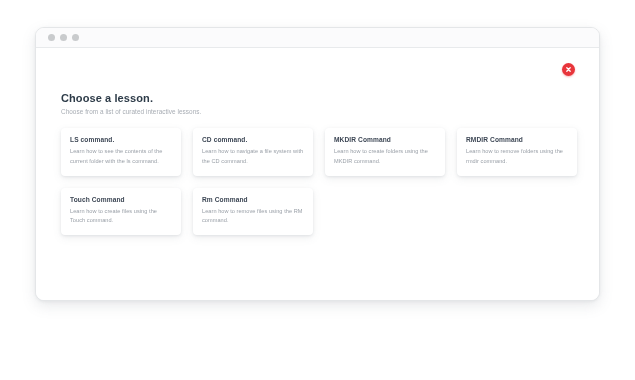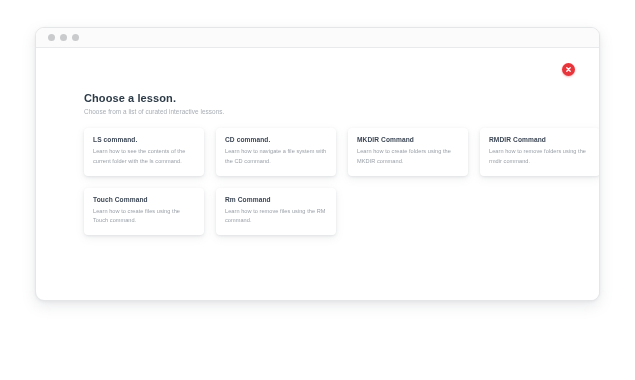--- a/index.html
+++ b/index.html
@@ -47,21 +47,20 @@
     background: #c9cbcd;
     margin-right: 5px;
   }
 
   
   .window-body {
     position: relative;
     height: calc(100% - 20px);
     background: #ffffff;
     padding: 0;
-    margin-left: 23px;
   }
 
   .close-button {
     position: absolute;
     right: 24px;
     top: 15px;
     width: 13px;
     height: 13px;
     border-radius: 50%;
     background: #e8353b;

